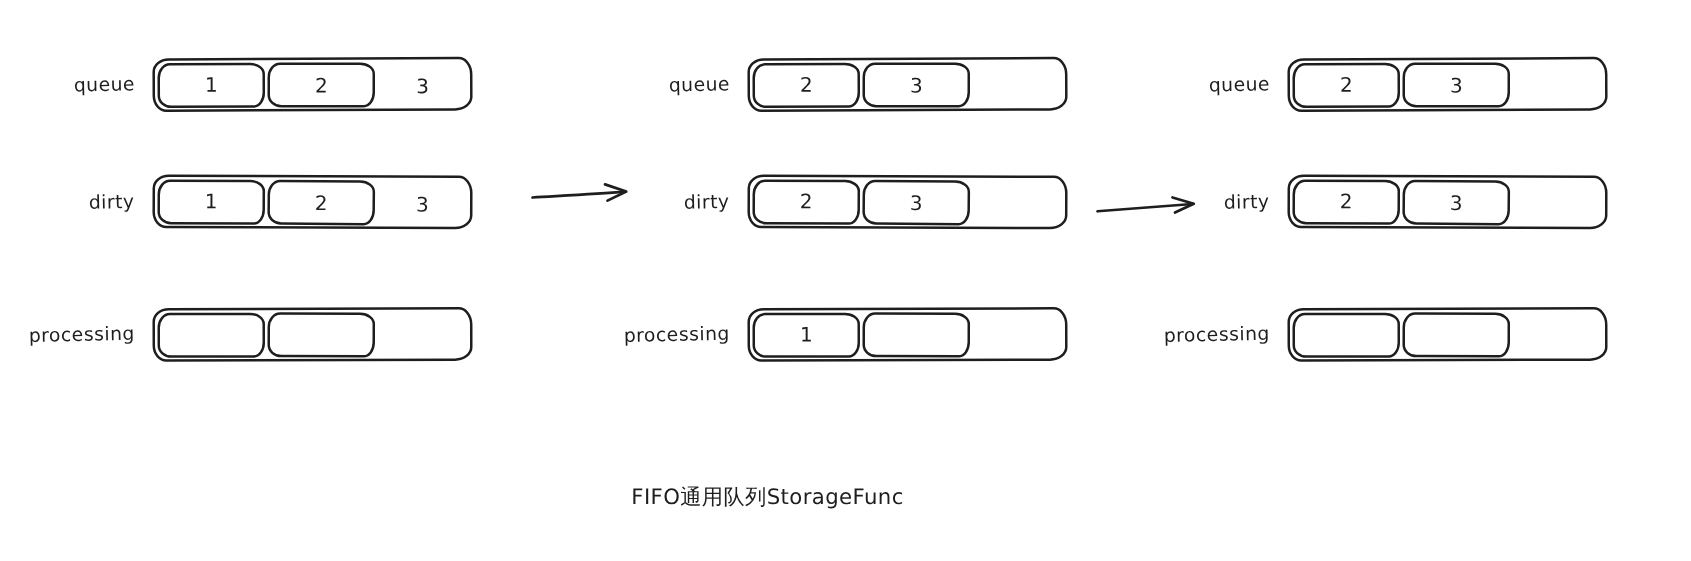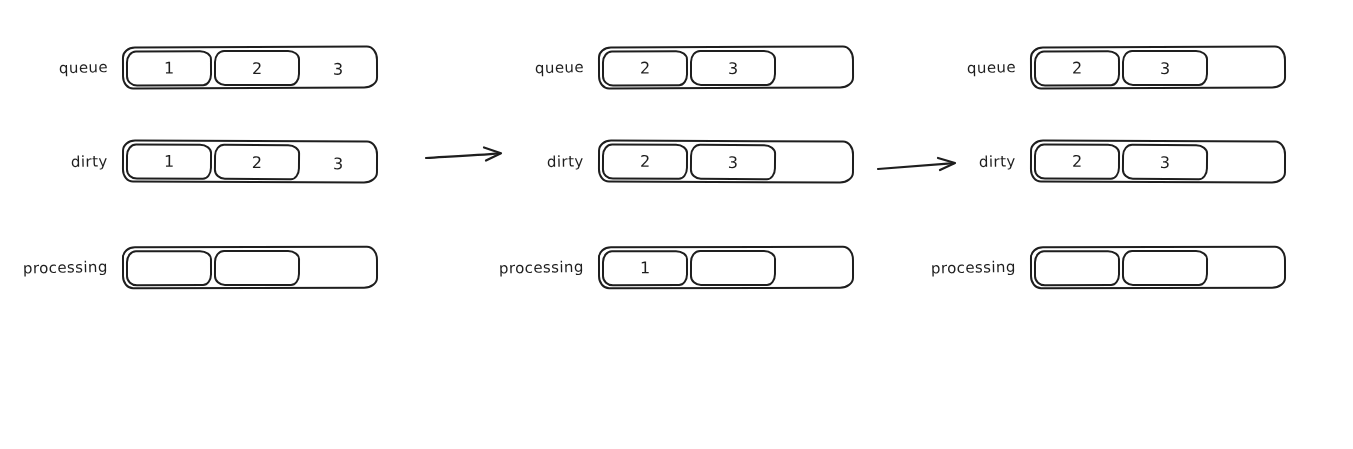--- a/index.html
+++ b/index.html
@@ -182,13 +182,14 @@
   <svg class="arrow arrow-1" width="92" height="22" viewBox="0 0 92 22">
     <path d="M3,13 C28,11.5 54,10.2 77,8.3"></path>
     <path d="M61,2.5 L78,8.2 L63,15.5"></path>
   </svg>
 
   <svg class="arrow arrow-2" width="92" height="22" viewBox="0 0 92 22">
     <path d="M3,14 C30,12 56,10 79,8.2"></path>
     <path d="M63,3 L80,8 L65,15"></path>
   </svg>
 
+  <div class="caption">FIFO通用队列StorageFunc</div>
 </div>
 
 </body></html>

